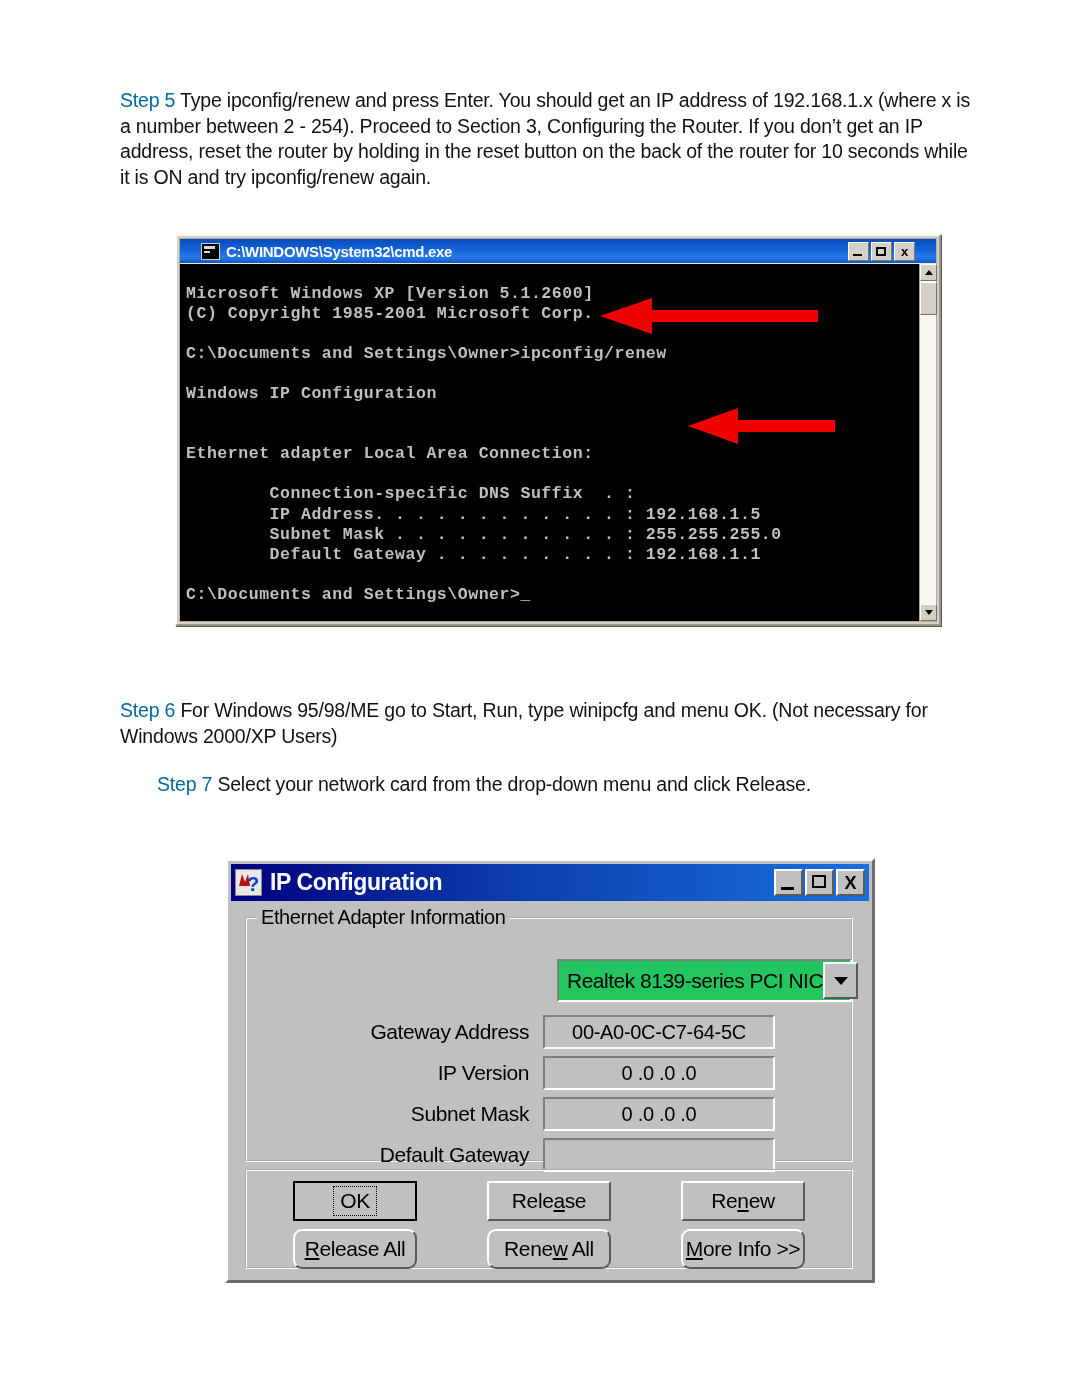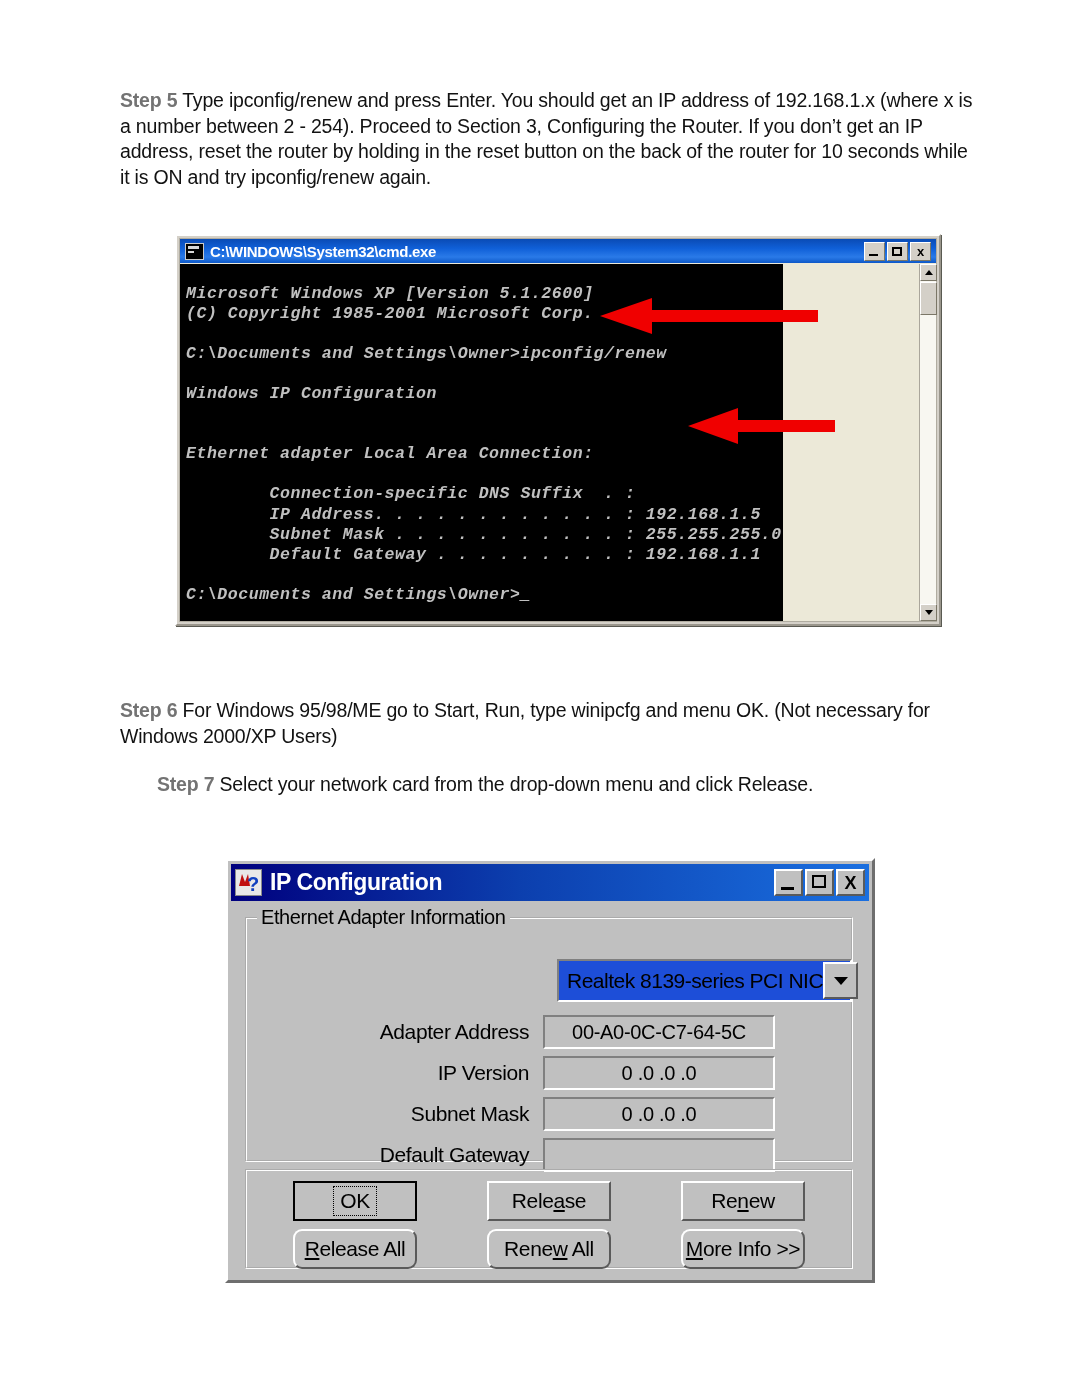--- a/index.html
+++ b/index.html
@@ -20,22 +20,22 @@
   .step-para {
     position: absolute;
     font-family: "Liberation Sans", sans-serif;
     font-size: 19.5px;
     line-height: 25.5px;
     color: #121212;
     letter-spacing: -0.2px;
     text-align: left;
   }
   .step-label {
-    color: #737373;
-    font-weight: bold;
+    color: #0369a1;
+    font-weight: normal;
   }
   .b { font-weight: normal; }
 
   #para-step5 { left: 120px; top: 88px;  width: 855px; }
   #para-step6 { left: 120px; top: 698px; width: 855px; }
   #para-step7 { left: 120px; top: 772px; width: 855px; margin-left: 37px; }
 
   
   #cmd-window {
     position: absolute;
@@ -61,21 +61,21 @@
     box-sizing: border-box;
   }
   #cmd-titlebar {
     position: absolute;
     left: 0px; top: 0px;
     width: 756px;
     height: 24px;
     background: linear-gradient(to bottom, #0a4bb5 0%, #1060d8 40%, #2a7ae8 75%, #0d58c8 100%);
     display: flex;
     align-items: center;
-    padding: 0 2px;
+    padding: 0 18px;
     box-sizing: border-box;
   }
   #cmd-icon {
     width: 17px; height: 15px;
     background: #000000;
     border: 1px solid #c9c9c9;
     margin-left: 3px;
     margin-right: 6px;
     position: relative;
     flex: none;
@@ -139,25 +139,24 @@
     left: 4px; top: 4px;
     width: 10px; height: 9px;
     border: 2px solid #000;
     box-sizing: border-box;
   }
 
   #cmd-console {
     position: absolute;
     left: 0px;
     top: 25px;
-    width: 603px;
+    width: 739px;
     height: 357px;
     background: #000000;
     overflow: hidden;
-    font-style: italic;
   }
   #cmd-text {
     position: absolute;
     left: 6px;
     top: 3px;
     color: #c0c0c0;
     font-family: "Liberation Mono", "DejaVu Sans Mono", monospace;
     font-size: 16.5px;
     line-height: 20.1px;
     letter-spacing: 0.55px;
@@ -320,21 +319,21 @@
     letter-spacing: -0.4px;
     text-align: right;
   }
 
   #adapter-select {
     position: absolute;
     left: 310px;
     top: 40px;
     width: 295px;
     height: 43px;
-    background: #1d4ed8;
+    background: #22c55e;
     border-top: 2px solid #808080;
     border-left: 2px solid #808080;
     border-right: 2px solid #ffffff;
     border-bottom: 2px solid #ffffff;
     box-sizing: border-box;
     display: flex;
     align-items: center;
   }
   #adapter-select-value {
     flex: 1;
@@ -539,21 +538,21 @@
     <div id="ipcfg-group-legend">Ethernet  Adapter Information</div>
 
     <div id="adapter-select">
       <div id="adapter-select-value">Realtek 8139-series PCI NIC</div>
       <div id="adapter-select-arrow">
           <div class="tri"></div>
         </div>
     </div>
 
     <div class="field-row" style="top:93px">
-      <div class="field-label">Adapter Address</div>
+      <div class="field-label">Gateway Address</div>
       <div class="field-box">00-A0-0C-C7-64-5C</div>
     </div>
     <div class="field-row" style="top:134px">
       <div class="field-label">IP Version</div>
       <div class="field-box">0 .0 .0 .0</div>
     </div>
     <div class="field-row" style="top:175px">
       <div class="field-label">Subnet Mask</div>
       <div class="field-box">0 .0 .0 .0</div>
     </div>

